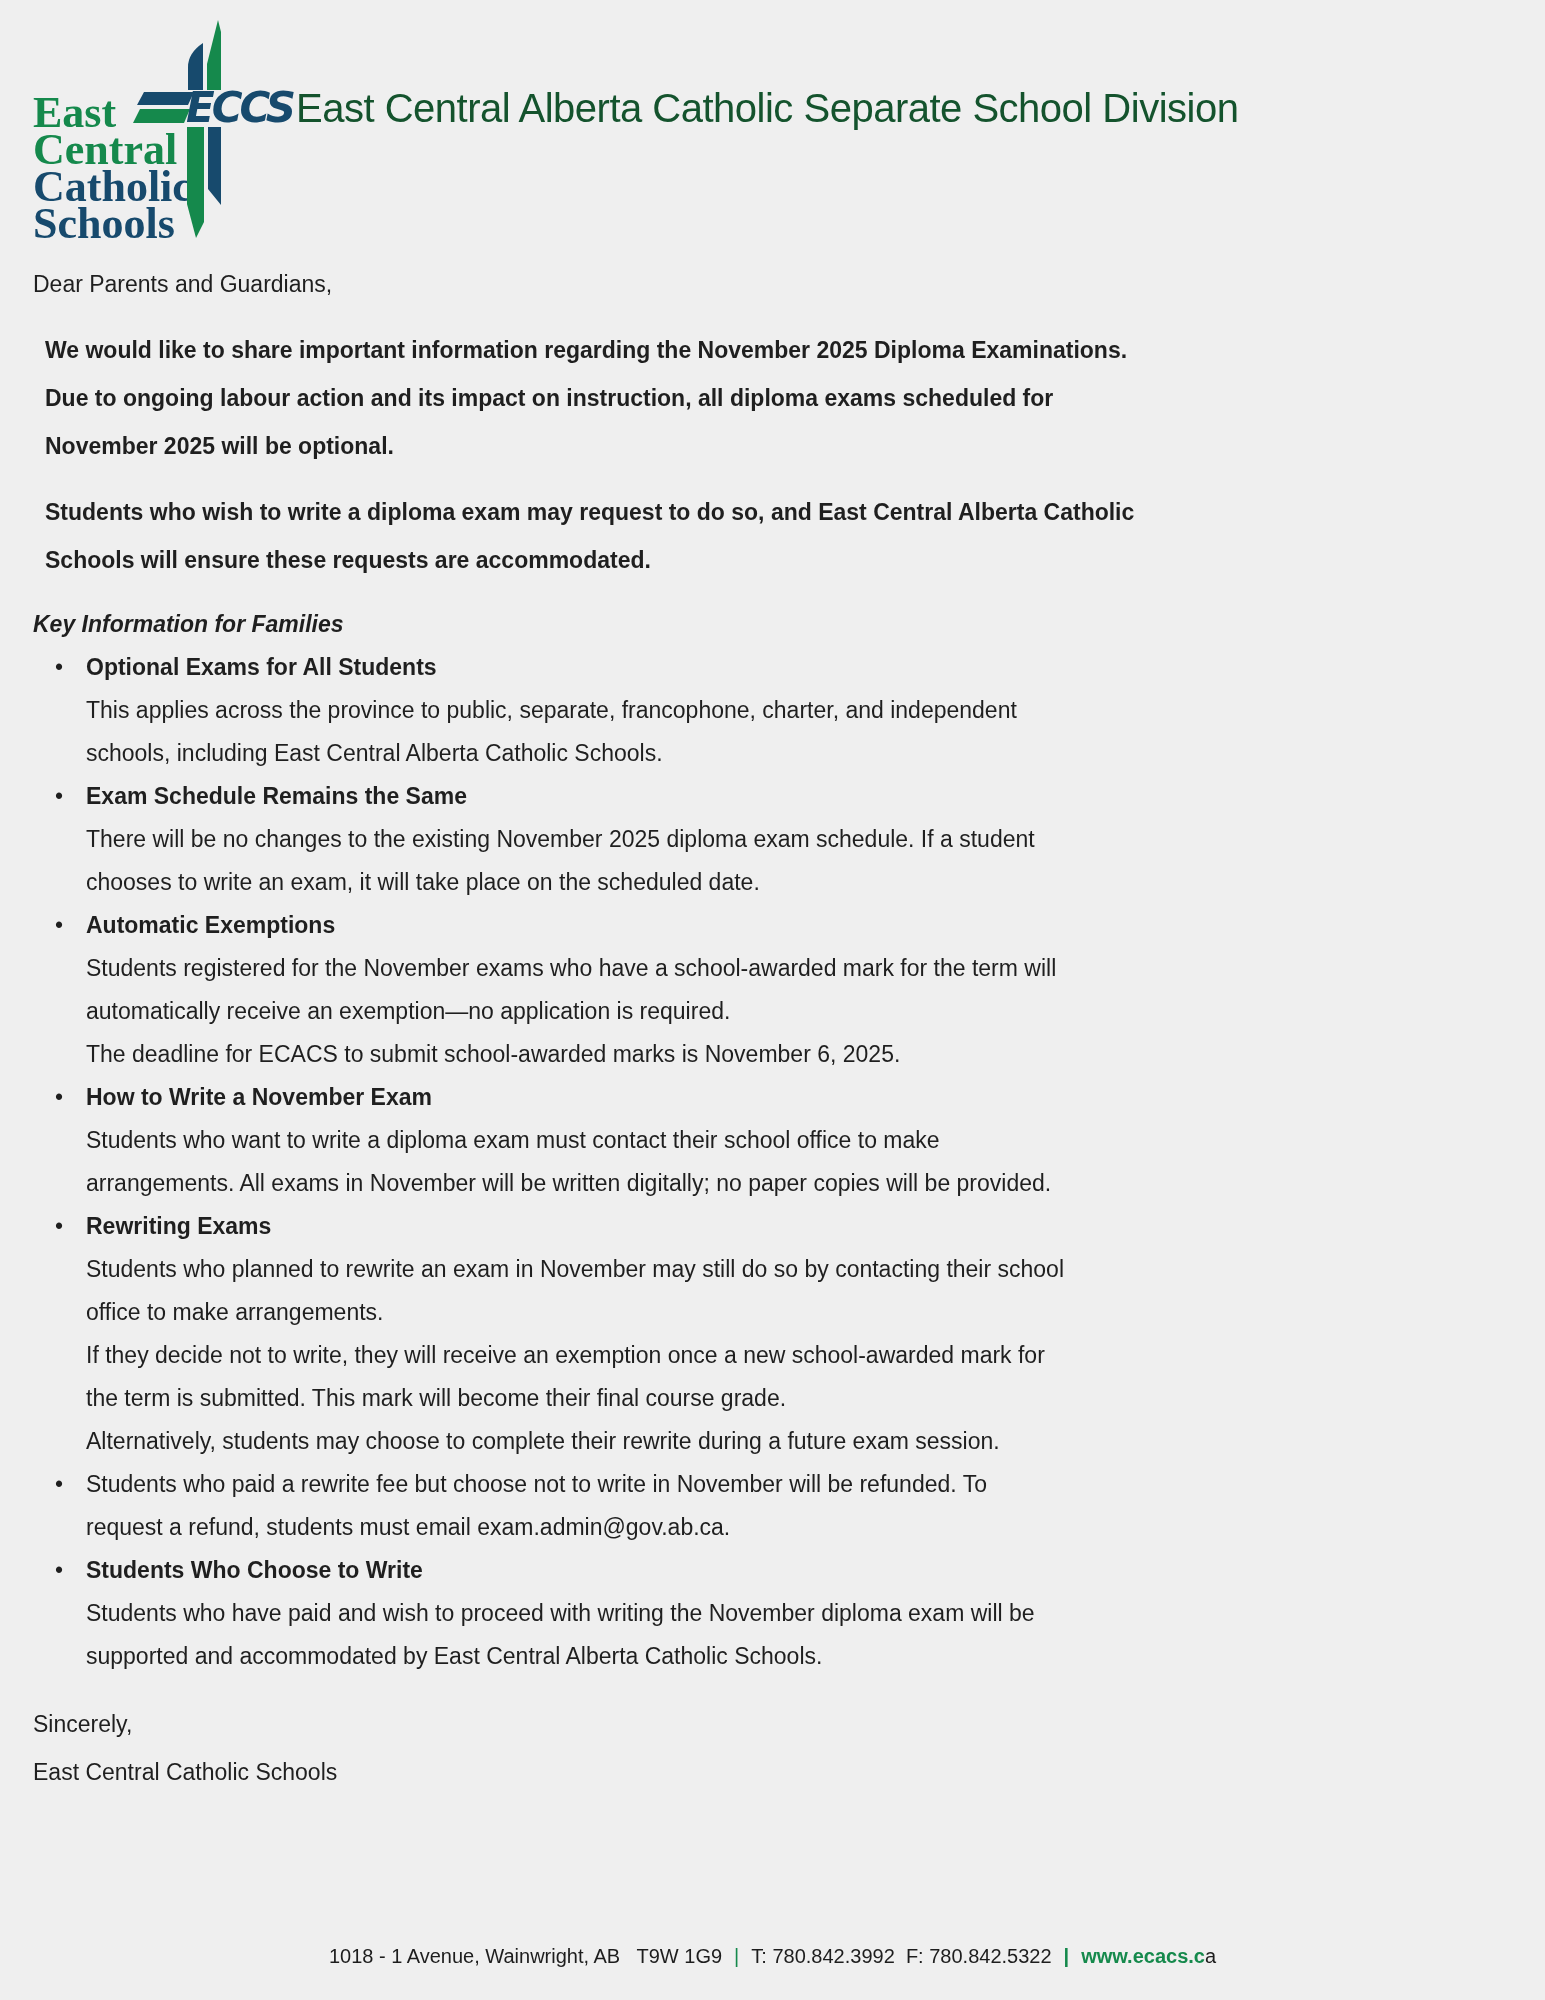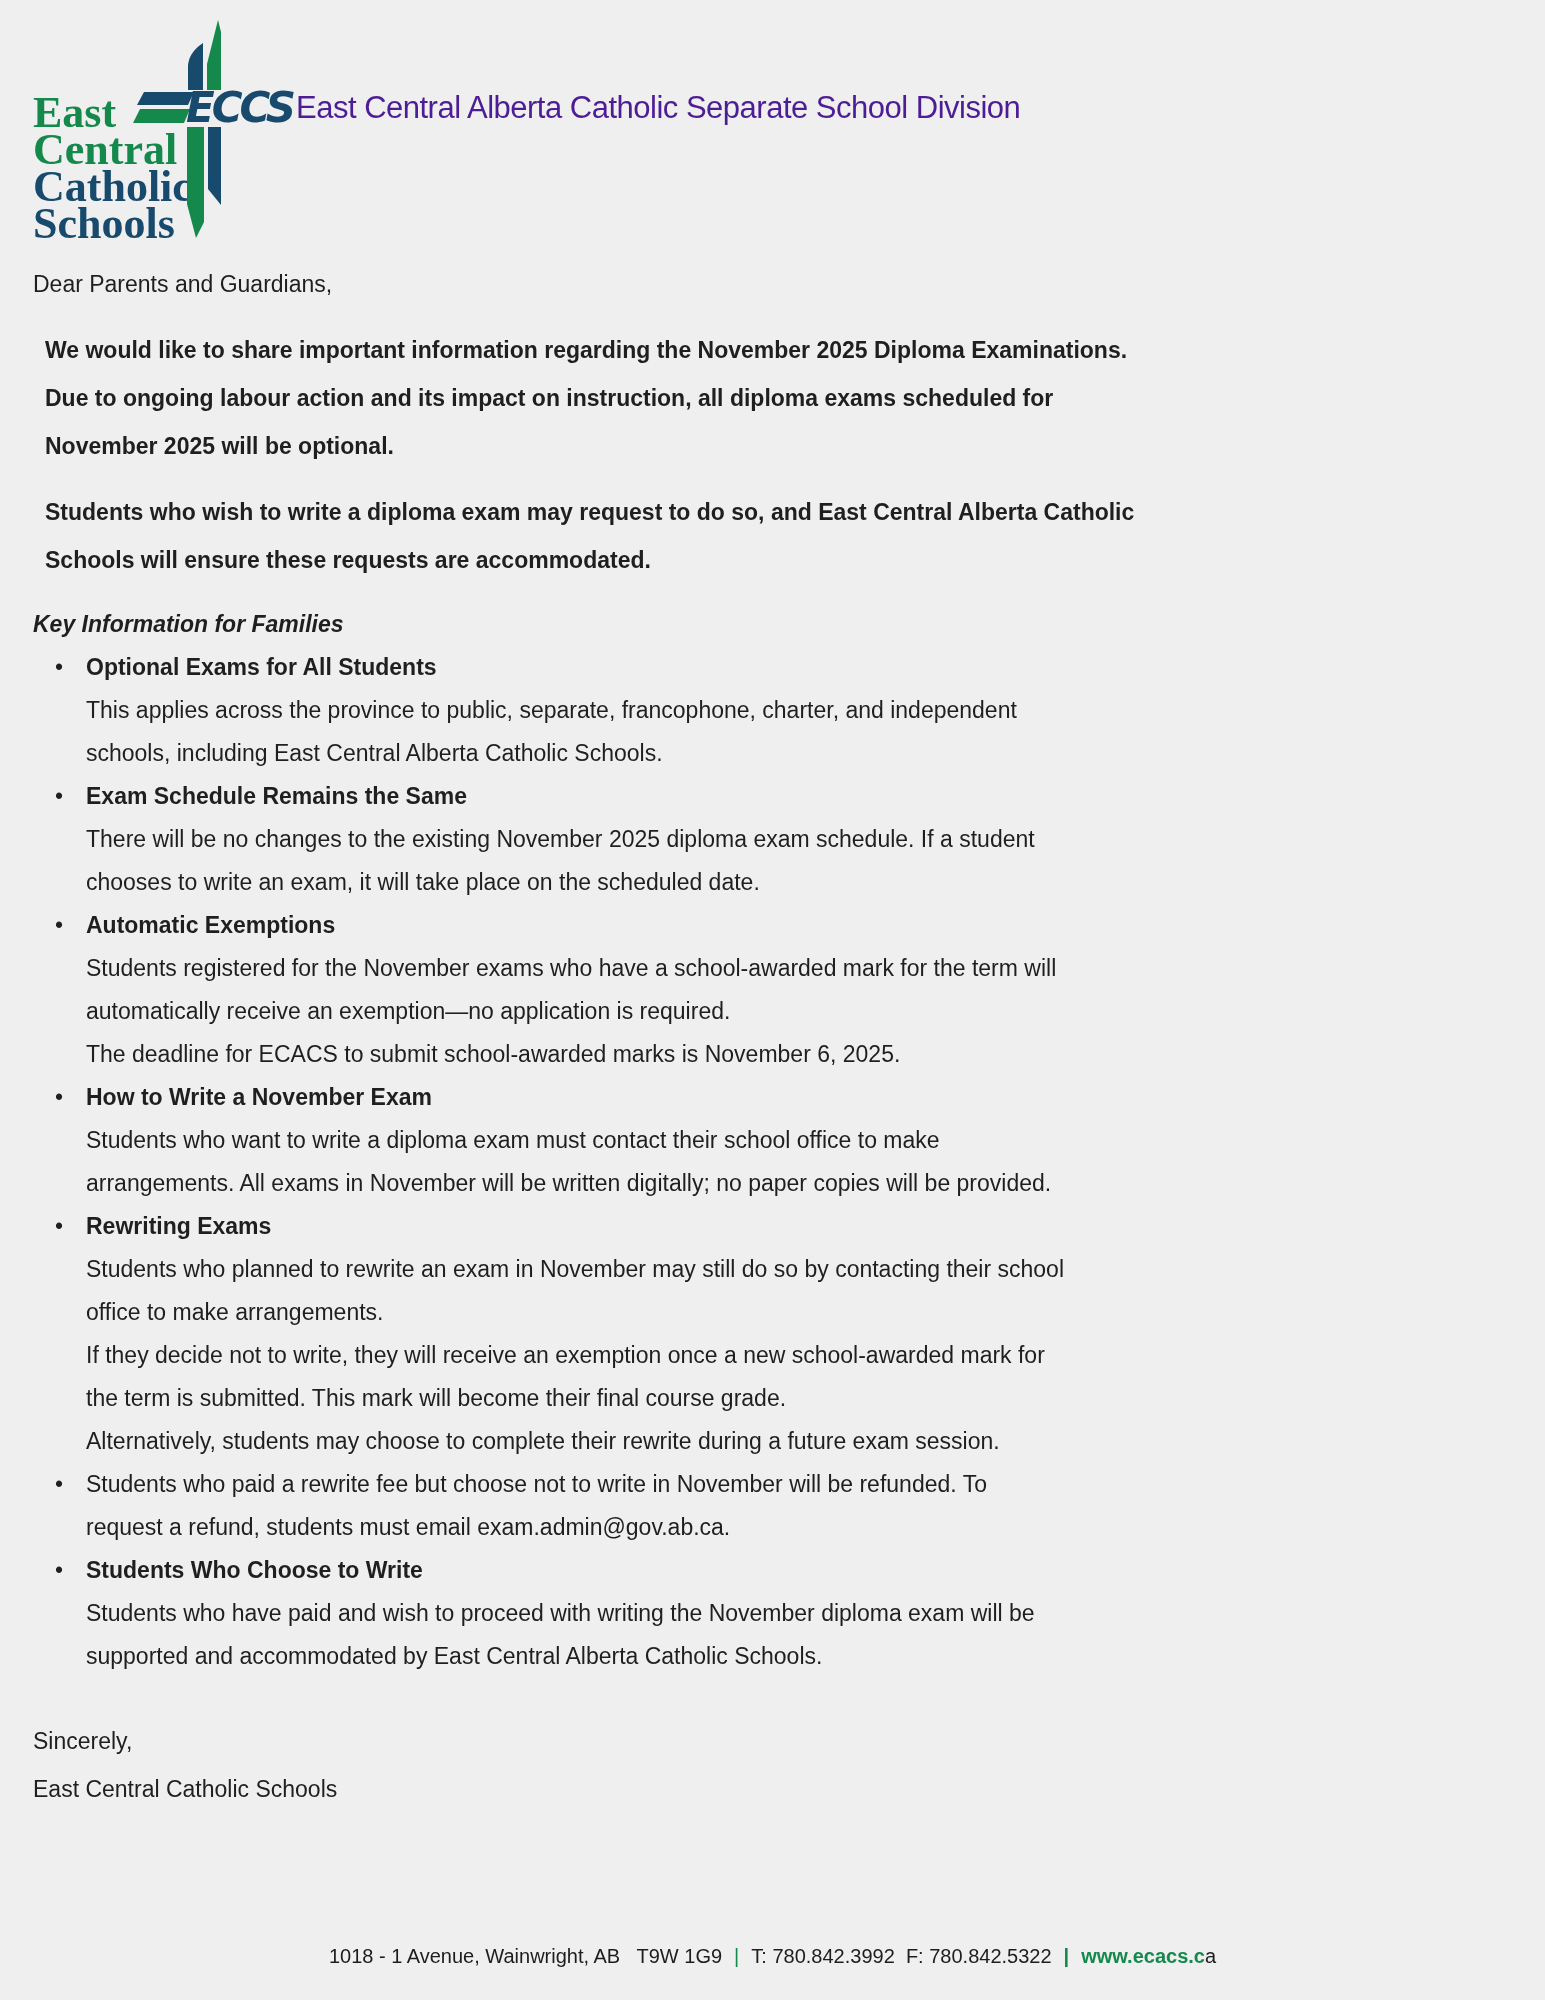--- a/index.html
+++ b/index.html
@@ -21,21 +21,21 @@
     font-weight:bold; font-size:44px; line-height:37px;
   }
   .logo-text div { white-space:nowrap; }
   .c-green { color:#15894c; }
   .c-navy  { color:#174a6d; }
 
   .logo-cross { position:absolute; left:120px; top:12px; }
 
   .title-block { position:absolute; left:296px; top:86px; }
   .doc-title {
-    font-size:31px; line-height:44px; color:#4c1d95;
+    font-size:40px; line-height:44px; color:#14532d;
     letter-spacing:-0.5px; white-space:nowrap;
   }
   .doc-subtitle {
     margin-top:6px; font-size:30px; line-height:36px;
     font-style:italic; color:#15894c; white-space:nowrap;
   }
 
   
   .letter { padding:0 33px; font-size:23px; line-height:48px; }
   .salutation { margin:0; }
@@ -44,21 +44,21 @@
 
   ul.bullets { list-style:none; margin:0; padding:0; line-height:43px; }
   ul.bullets li { position:relative; padding-left:53px; }
   ul.bullets li::before {
     content:"\2022";
     position:absolute; left:22px; top:0;
   }
   .b-title { font-weight:bold; }
   .b-body  { white-space:pre-line; }
 
-  .closing { margin-top:39px; }
+  .closing { margin-top:22px; }
   .closing div { line-height:48px; }
 
   
   .footer {
     position:absolute; top:1936px; left:0; width:100%;
     text-align:center; font-size:20px; line-height:40px;
     color:#1d1d1d; white-space:pre;
   }
   .footer .sep { color:#15894c; padding:0 12px; }
   .footer .sep-bold { font-weight:bold; }

